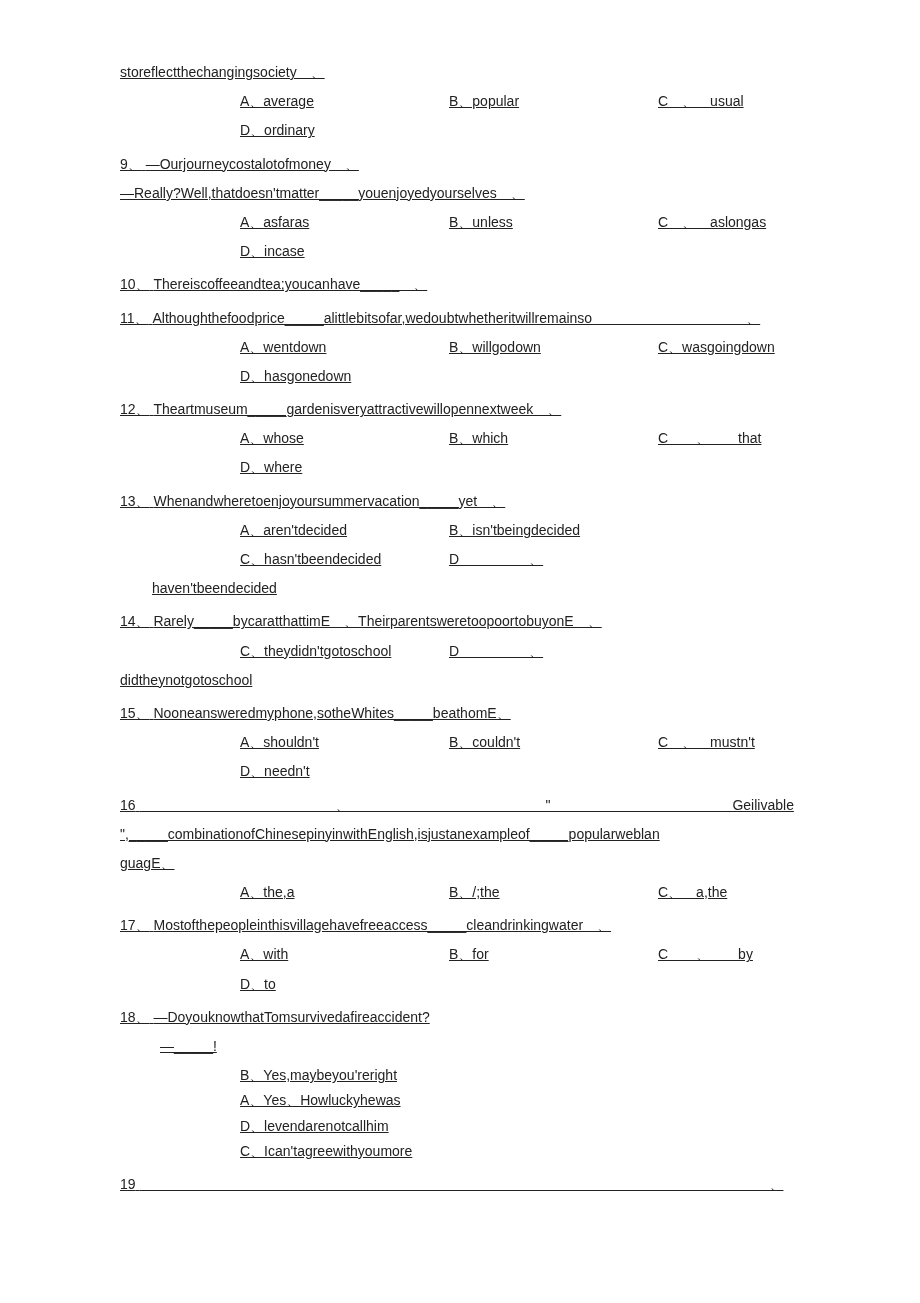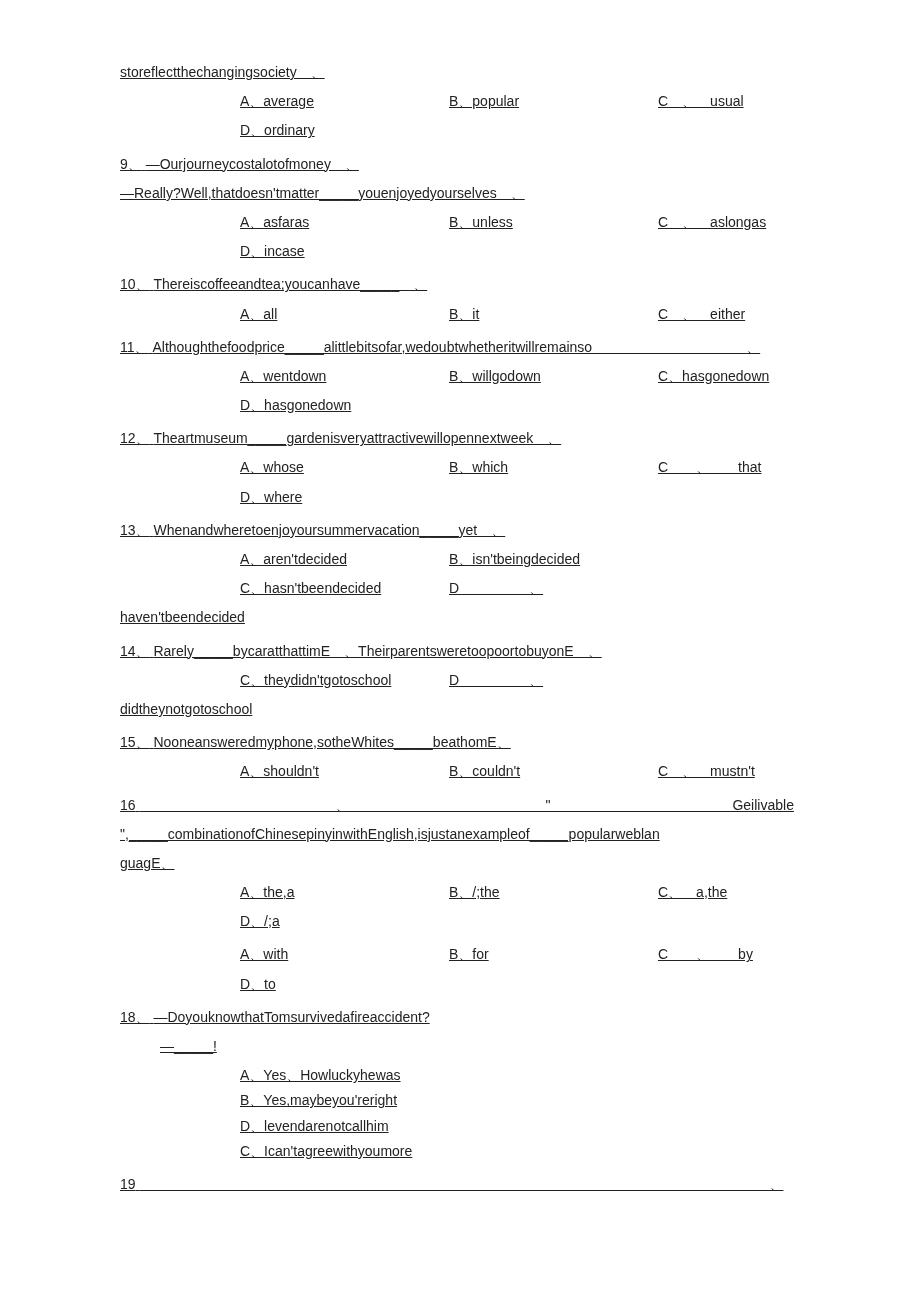--- a/index.html
+++ b/index.html
@@ -79,36 +79,31 @@
       <span class="option">C　、　aslongas</span>
     </div>
     <span class="d-option">D、incase</span>
   </div>
 
   <div class="question-block">
     <span class="intro-line">
       <span>10、</span>
       <span>Thereiscoffeeandtea;youcanhave_____　、</span>
     </span>
-    <div class="options-row">
-      <span class="option">A、all</span>
-      <span class="option">B、it</span>
-      <span class="option">C　、　either</span>
-    </div>
   </div>
 
   <div class="question-block">
     <span class="intro-line">
       <span>11、</span>
       <span>Althoughthefoodprice_____alittlebitsofar,wedoubtwhetheritwillremainso　　　　　　　　　　　、</span>
     </span>
     <div class="options-row">
       <span class="option">A、wentdown</span>
       <span class="option">B、willgodown</span>
-      <span class="option">C、hasgonedown</span>
+      <span class="option">C、wasgoingdown</span>
     </div>
     <span class="d-option">D、hasgonedown</span>
   </div>
 
   <div class="question-block">
     <span class="intro-line">
       <span>12、</span>
       <span>Theartmuseum_____gardenisveryattractivewillopennextweek　、</span>
     </span>
     <div class="options-row">
@@ -125,21 +120,21 @@
       <span>Whenandwheretoenjoyoursummervacation_____yet　、</span>
     </span>
     <div class="options-row">
       <span class="option">A、aren'tdecided</span>
       <span class="option">B、isn'tbeingdecided</span>
     </div>
     <div class="options-row">
       <span class="option">C、hasn'tbeendecided</span>
       <span class="option">D　　　　　、</span>
     </div>
-    <span class="intro-line" style="padding-left:0;">haven'tbeendecided</span>
+    <span class="intro-line" style="padding-left:0;margin-left:32px;">haven'tbeendecided</span>
   </div>
 
   <div class="question-block">
     <span class="intro-line">
       <span>14、</span>
       <span>Rarely_____bycaratthattimE　、TheirparentsweretoopoortobuyonE　、</span>
     </span>
     <div class="options-row">
       <span class="option">C、theydidn'tgotoschool</span>
       <span class="option">D　　　　　、</span>
@@ -150,58 +145,62 @@
   <div class="question-block">
     <span class="intro-line">
       <span>15、</span>
       <span>Nooneansweredmyphone,sotheWhites_____beathomE、</span>
     </span>
     <div class="options-row">
       <span class="option">A、shouldn't</span>
       <span class="option">B、couldn't</span>
       <span class="option">C　、　mustn't</span>
     </div>
+    <span class="d-option">D、needn't</span>
   </div>
 
   <div class="question-block">
     <span class="intro-line">
       <span>16</span>
       <span>　　　　　　　　　　　　　　、　　　　　　　　　　　　　　"　　　　　　　　　　　　　Geilivable</span>
     </span>
     <span class="intro-line">",_____combinationofChinesepinyinwithEnglish,isjustanexampleof_____popularweblan</span>
     <span class="intro-line">guagE、</span>
     <div class="options-row">
       <span class="option">A、the,a</span>
       <span class="option">B、/;the</span>
       <span class="option">C、　a,the</span>
     </div>
-    <span class="d-option">D、/;a</span>
-  </div>
-
-  <div class="question-block">
+  </div>
+
+  <div class="question-block">
+    <span class="intro-line">
+      <span>17、</span>
+      <span>Mostofthepeopleinthisvillagehavefreeaccess_____cleandrinkingwater　、</span>
+    </span>
     <div class="options-row">
       <span class="option">A、with</span>
       <span class="option">B、for</span>
       <span class="option">C　　、　　by</span>
     </div>
     <span class="d-option">D、to</span>
   </div>
 
   <div class="question-block">
     <span class="intro-line">
       <span>18、</span>
       <span>―DoyouknowthatTomsurvivedafireaccident?</span>
     </span>
     <span class="intro-line indent">―_____!</span>
     <div class="options-two-row">
       <div class="option-row">
+        <span class="option">B、Yes,maybeyou'reright</span>
+      </div>
+      <div class="option-row">
         <span class="option">A、Yes、Howluckyhewas</span>
-      </div>
-      <div class="option-row">
-        <span class="option">B、Yes,maybeyou'reright</span>
       </div>
       <div class="option-row">
         <span class="option">D、levendarenotcallhim</span>
       </div>
       <div class="option-row">
         <span class="option">C、Ican'tagreewithyoumore</span>
       </div>
     </div>
   </div>
 

